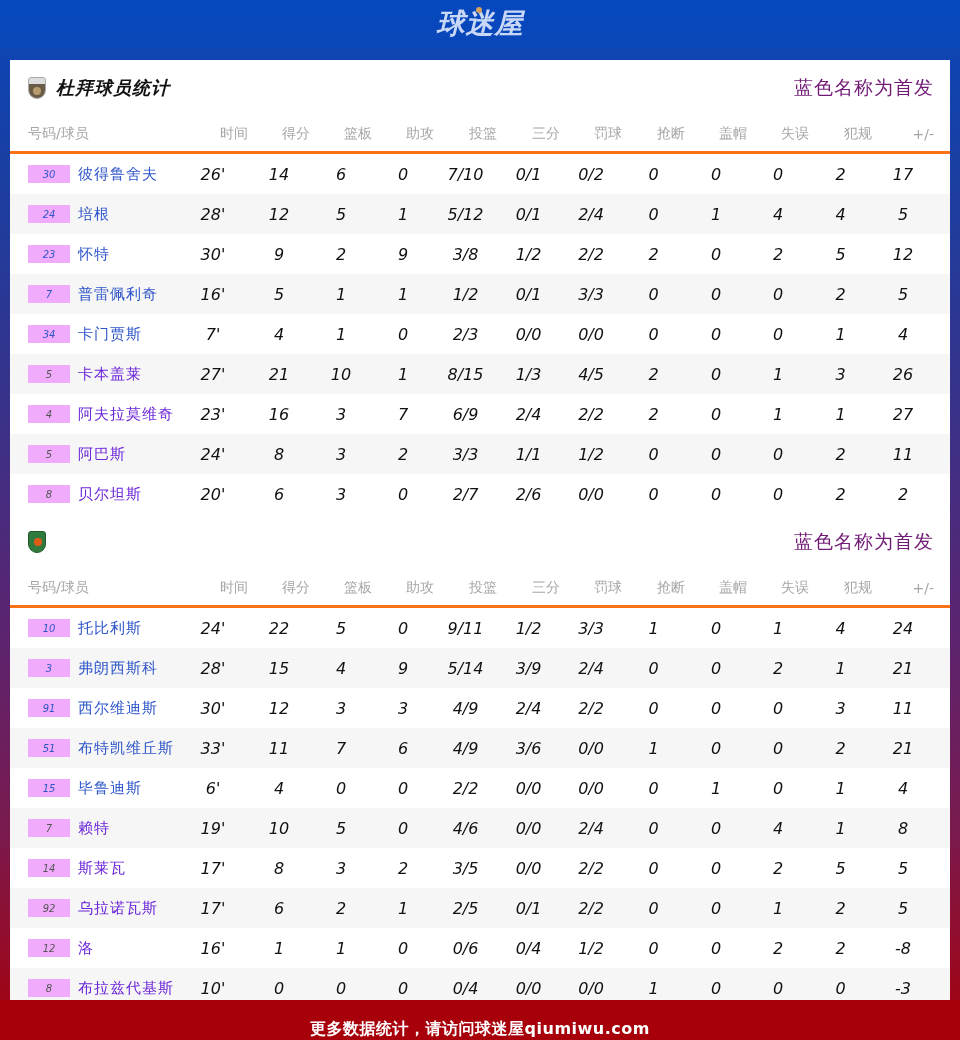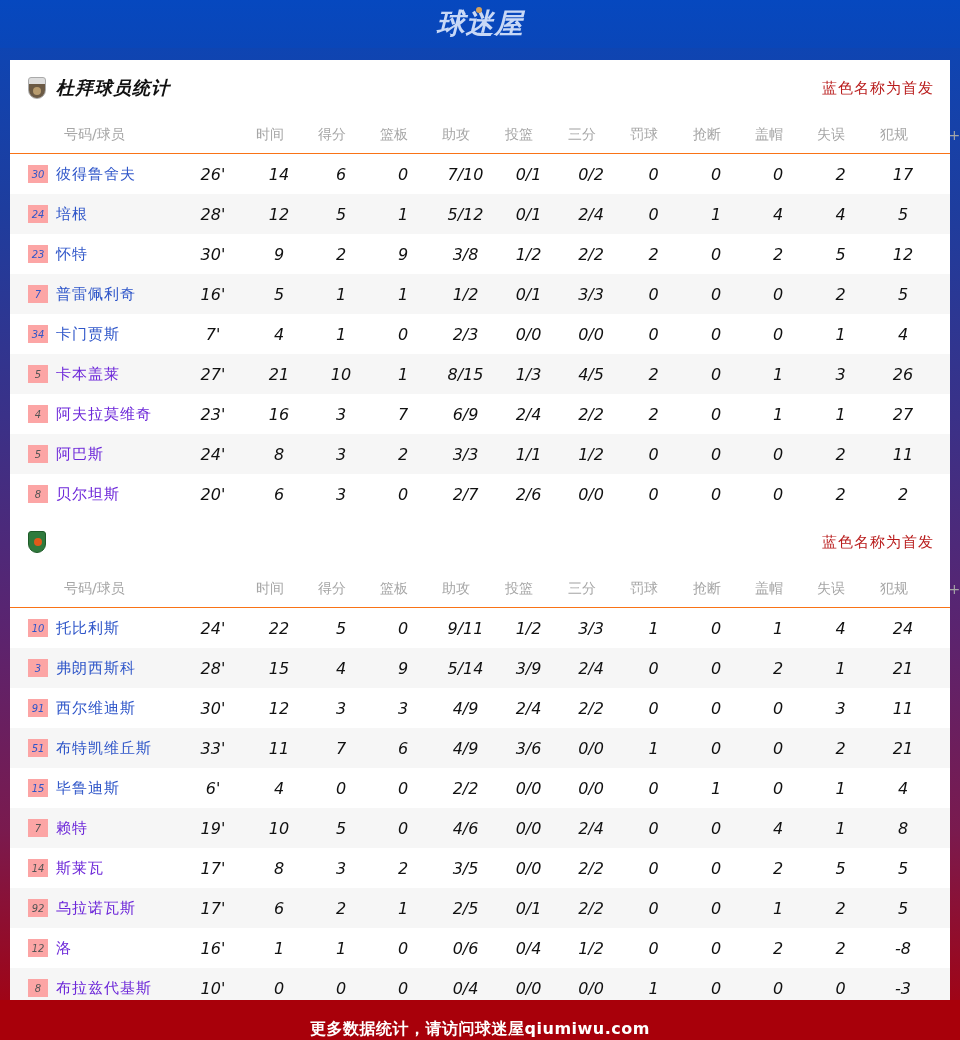--- a/index.html
+++ b/index.html
@@ -37,35 +37,35 @@
   .team-title { display: flex; align-items: center; gap: 10px; font-style: italic; }
   .team-logo {
     width: 18px; height: 22px; border-radius: 3px 3px 9px 9px;
     position: relative; overflow: hidden;
   }
   .logo-dubai { background: linear-gradient(180deg, #ddd 0 30%, #6b5a45 30% 100%); border: 1px solid #aaa; }
   .logo-dubai::after { content: ""; position: absolute; left: 4px; top: 9px; width: 8px; height: 8px; border-radius: 50%; background: #b79b6e; }
   .logo-zalg { background: #2f7a3c; border: 1px solid #1e5a28; }
   .logo-zalg::after { content: ""; position: absolute; left: 5px; top: 6px; width: 8px; height: 8px; border-radius: 50%; background: #e05a1a; }
   .team-name { font-size: 18px; font-weight: bold; color: #111; letter-spacing: 1px; }
-  .starter-note { font-size: 15px; color: #b91c1c; letter-spacing: 1px; }
+  .starter-note { font-size: 19px; color: #701a75; letter-spacing: 1px; }
   .col-head, .row {
     display: grid;
     grid-template-columns: 168px 70px 62px 62px 62px 63px 63px 62px 63px 62px 62px 63px 62px;
     align-items: center;
   }
-  .col-head { height: 38px; color: #a6a6a6; font-size: 14px; border-bottom: 1px solid #f97316; padding-left: 36px; }
+  .col-head { height: 38px; color: #a6a6a6; font-size: 14px; border-bottom: 3px solid #f97316; }
   .col-head span { text-align: right; }
   .col-head .c-player { text-align: left; padding-left: 18px; }
   .row { height: 40px; font-size: 16px; color: #111; font-style: italic; }
   .row:nth-child(even) { background: #f6f6f6; }
   .row span.v { text-align: center; }
   .player { display: flex; align-items: center; padding-left: 18px; font-style: normal; }
   .num {
-    width: 20px; height: 18px; background: #fca5a5; color: #555; font-size: 10px;
+    width: 42px; height: 18px; background: #f0abfc; color: #555; font-size: 10px;
     display: flex; align-items: center; justify-content: center; margin-right: 8px; font-style: italic;
   }
   .row.starter .num { color: #2f56c9; }
   .pname { font-size: 15px; color: #6d28d9; letter-spacing: 1px; }
   .row.starter .pname { color: #2f56c9; }
   .footer {
     position: absolute; left: 0; top: 1000px; width: 960px; height: 40px;
     background: #a8000a; color: #ffffff; font-size: 16px; font-weight: bold;
     display: flex; align-items: flex-end; justify-content: center; letter-spacing: 0.5px;
   }

